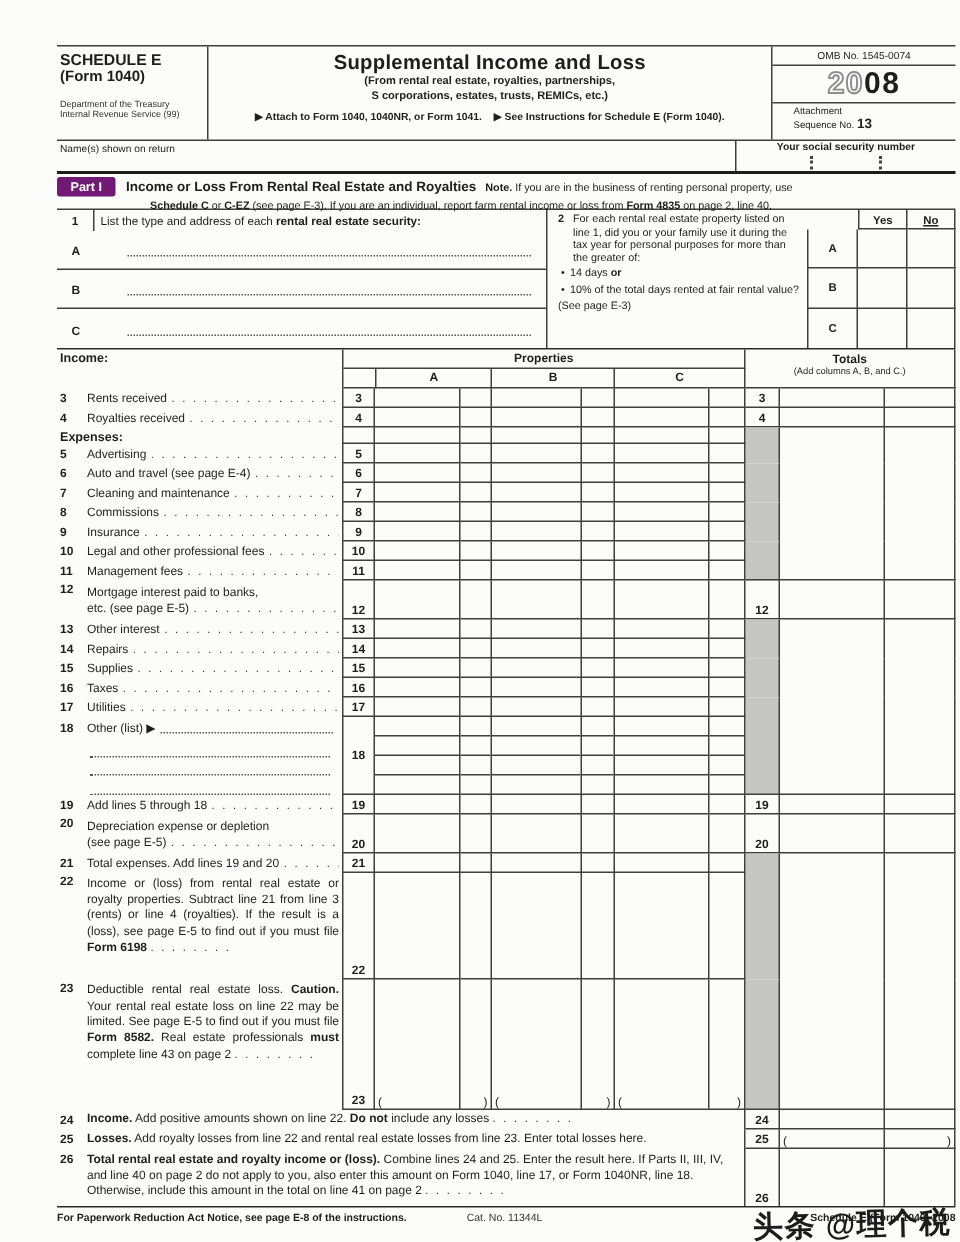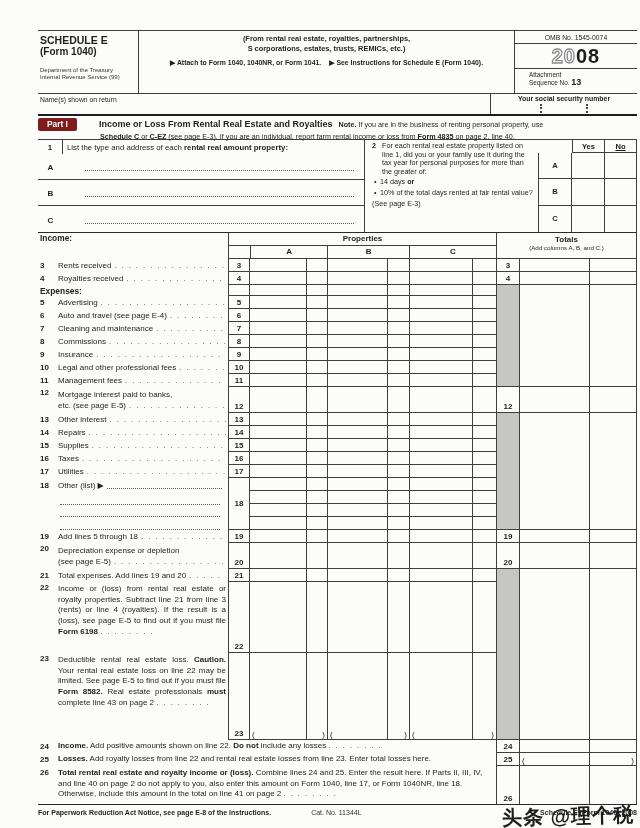--- a/index.html
+++ b/index.html
@@ -33,22 +33,22 @@
   .namerow{display:flex;height:21px;border-top:1px solid var(--ln);}
   .namecell{width:452px;font-size:6.8px;padding:2px 0 0 2px;}
   .ssncell{flex:1;border-left:1px solid var(--ln);text-align:center;}
   .ssncell .ssl{font-size:6.9px;font-weight:700;padding-top:1px;}
   .ssndots{display:flex;justify-content:center;gap:44px;margin-top:2px;}
   .ssndots i{border-left:2px dotted #444;height:9px;display:block;}
 
   
   .p1{border-top:2px solid #1d1d1d;border-bottom:1px solid var(--ln);height:26px;padding-top:2px;}
   .p1 .l1{display:flex;align-items:flex-start;}
-  .p1box{background:#7f1d1d;color:#fff;font-weight:700;font-size:8.4px;padding:1px 9px 2px 9px;
-         border-radius:2px;margin-right:22px;}
+  .p1box{background:#701a75;color:#fff;font-weight:700;font-size:8.4px;padding:1px 9px 2px 9px;
+         border-radius:2px;margin-right:7px;}
   .p1title{font-size:9px;font-weight:700;margin-right:6px;white-space:nowrap;padding-top:1px;}
   .p1note{font-size:7.2px;padding-top:2px;white-space:nowrap;overflow:hidden;}
   .p1 .l2{font-size:7.2px;margin-left:62px;margin-top:1px;}
 
   
   .sec12{display:flex;height:92px;}
   .blk1{width:327px;border-right:1px solid var(--ln);}
   .blk1 .h{display:flex;height:14px;font-size:7.8px;align-items:center;}
   .blk1 .h .n{width:25px;text-align:center;font-weight:700;border-right:1px solid var(--ln);height:100%;
               display:flex;align-items:center;justify-content:center;}
@@ -141,20 +141,21 @@
 <div class="content">
 
   <div class="hdr">
     <div class="hdr-left">
       <div class="sch">SCHEDULE E</div>
       <div class="frm">(Form 1040)</div>
       <div class="dept">Department of the Treasury</div>
       <div class="dept">Internal Revenue Service    (99)</div>
     </div>
     <div class="hdr-center">
+      <div class="title">Supplemental Income and Loss</div>
       <div class="sub">(From rental real estate, royalties, partnerships,</div>
       <div class="sub">S corporations, estates, trusts, REMICs, etc.)</div>
       <div class="attach">
         <span>▶ Attach to Form 1040, 1040NR, or Form 1041.</span>
         <span style="margin-left:6px;">▶ See Instructions for Schedule E (Form 1040).</span>
       </div>
     </div>
     <div class="hdr-right">
       <div class="omb">OMB No. 1545-0074</div>
       <div class="yr"><span class="yr-o">20</span><span class="yr-b">08</span></div>
@@ -184,21 +185,21 @@
       <span class="p1title">Income or Loss From Rental Real Estate and Royalties</span>
       <span class="p1note"><b>Note.</b><span> If you are in the business of renting personal property, use</span></span>
     </div>
     <div class="l2"><b>Schedule C</b><span> or </span><b>C-EZ</b><span> (see page E-3). If you are an individual, report farm rental income or loss from </span><b>Form 4835</b><span> on page 2, line 40.</span></div>
   </div>
 
   <div class="sec12">
     <div class="blk1">
       <div class="h">
         <span class="n">1</span>
-        <span class="t"><span>List the type and address of each </span><b>rental real amount property:</b></span>
+        <span class="t"><span>List the type and address of each </span><b>rental real estate security:</b></span>
       </div>
       <div class="prow">
         <span class="pl">A</span>
         <div class="fill"></div>
       </div>
       <div class="prow">
         <span class="pl">B</span>
         <div class="fill"></div>
       </div>
       <div class="prow last">

